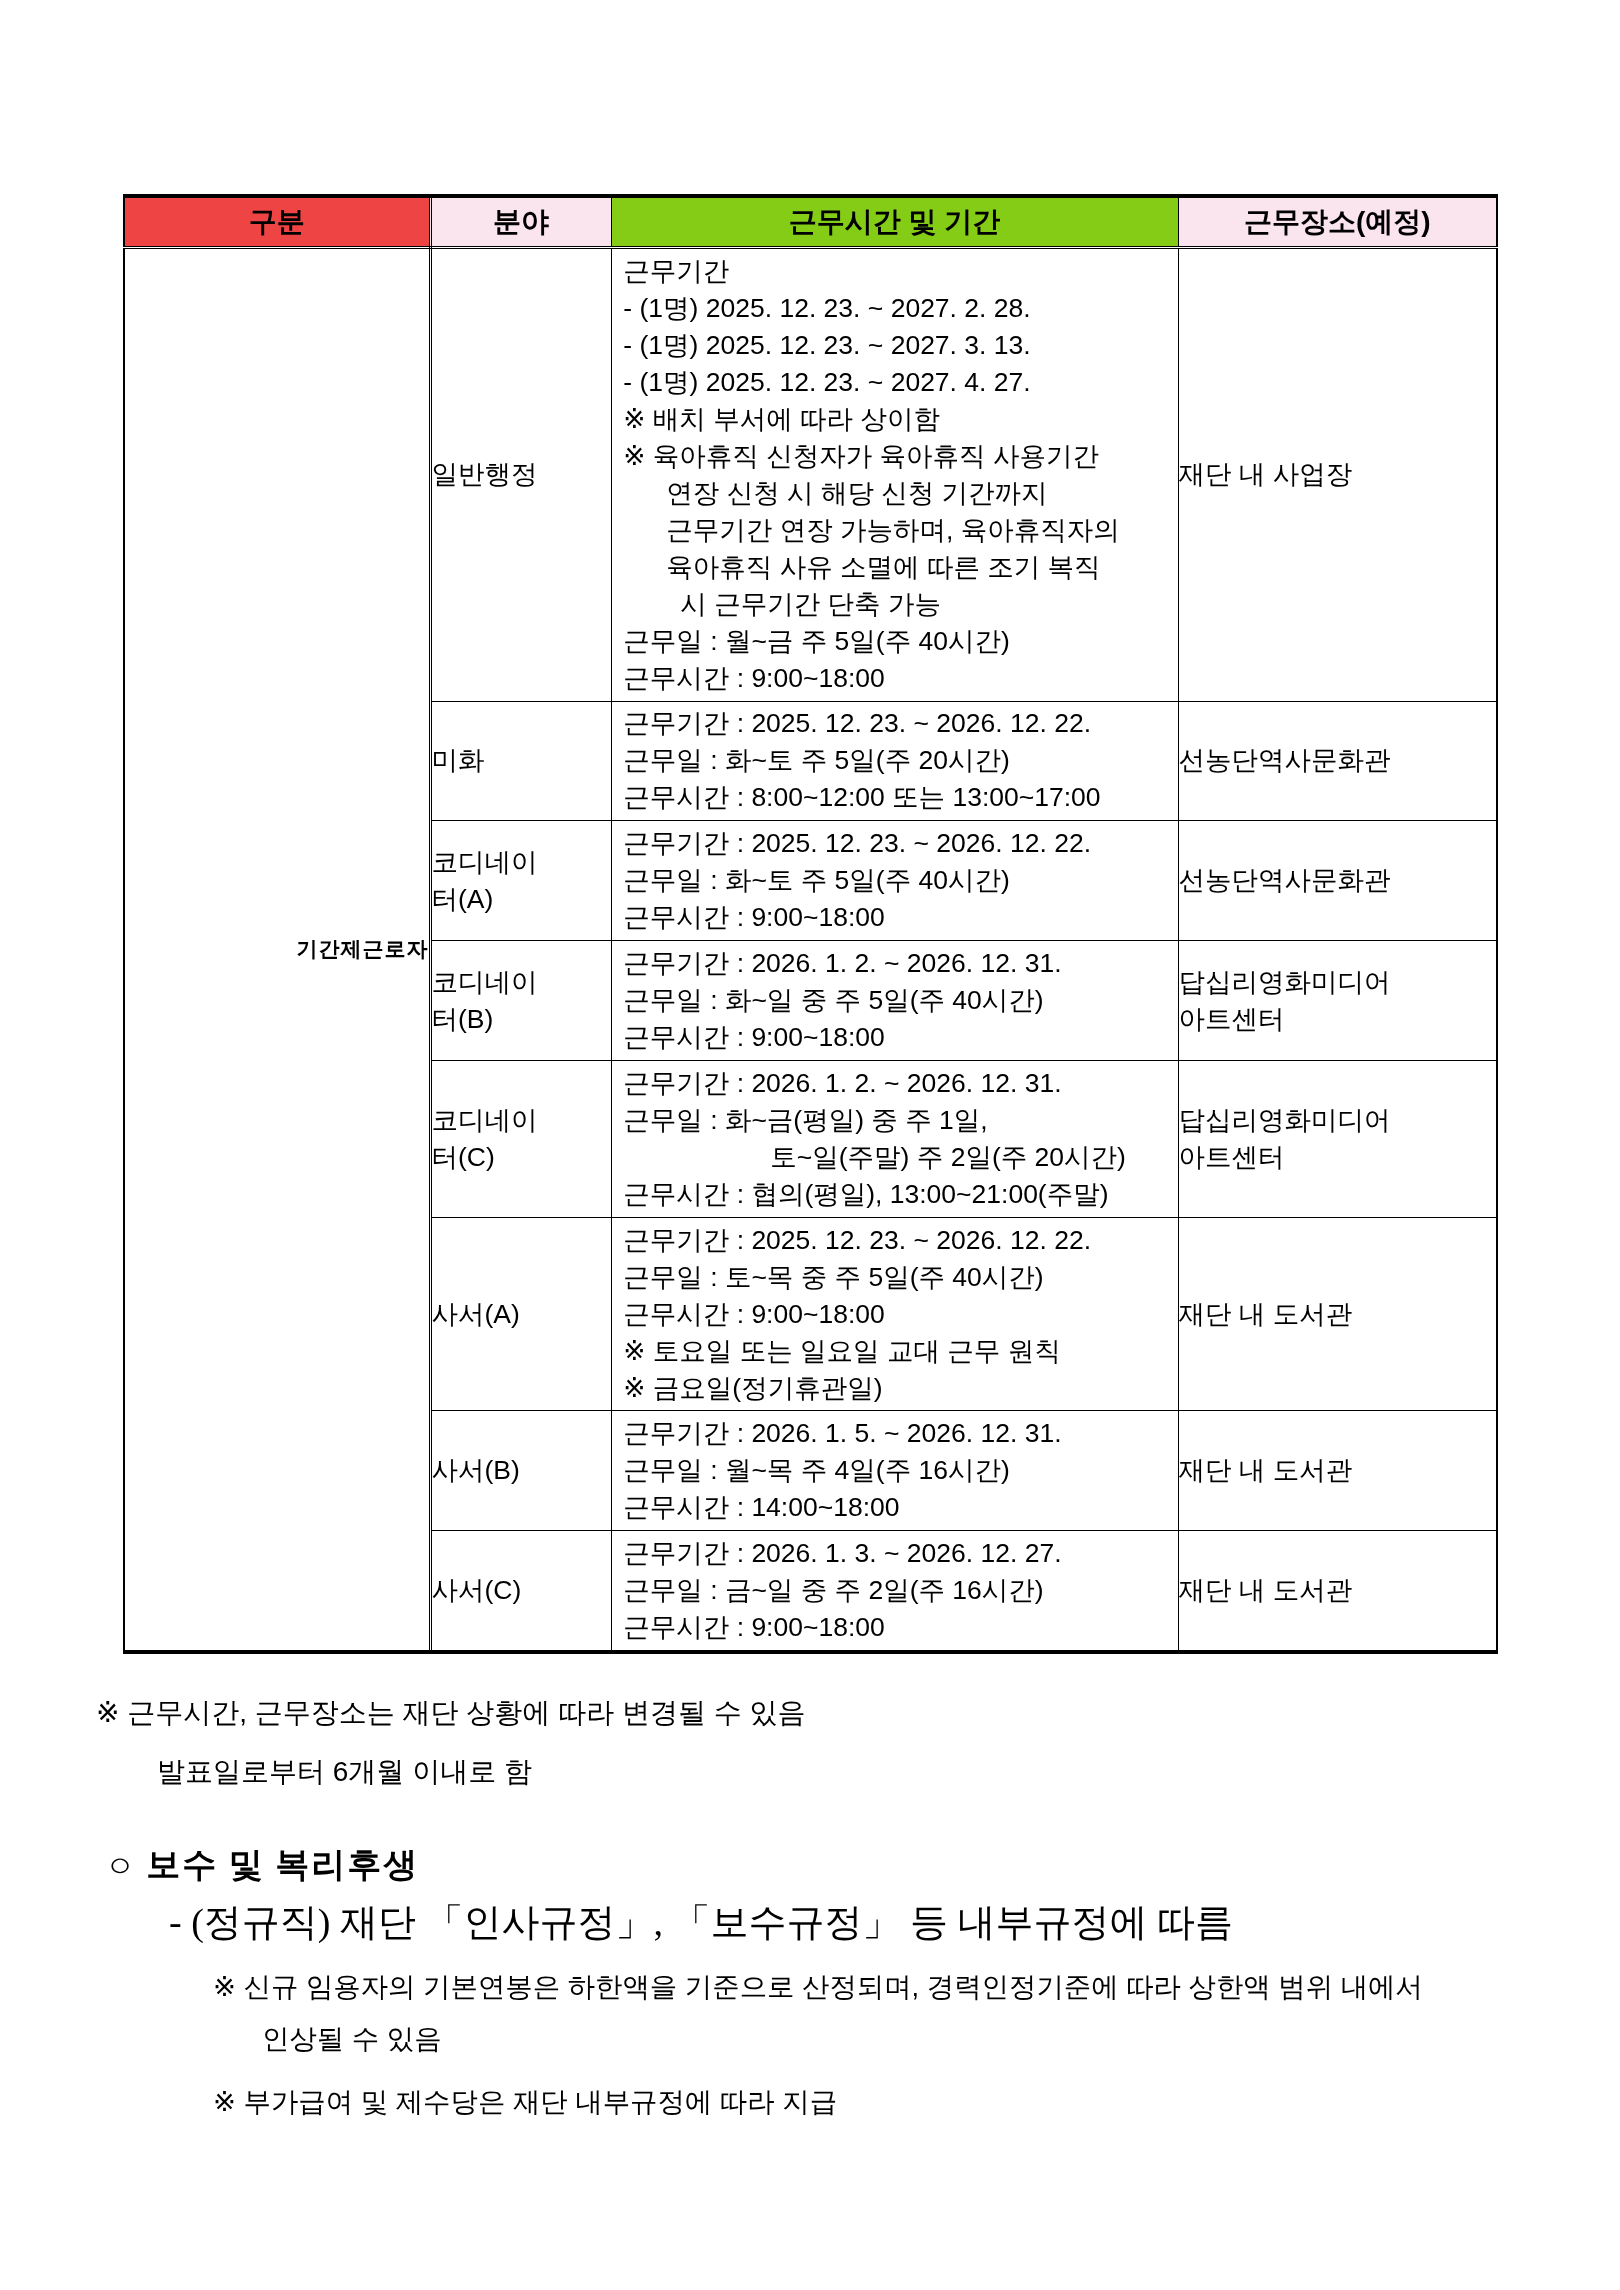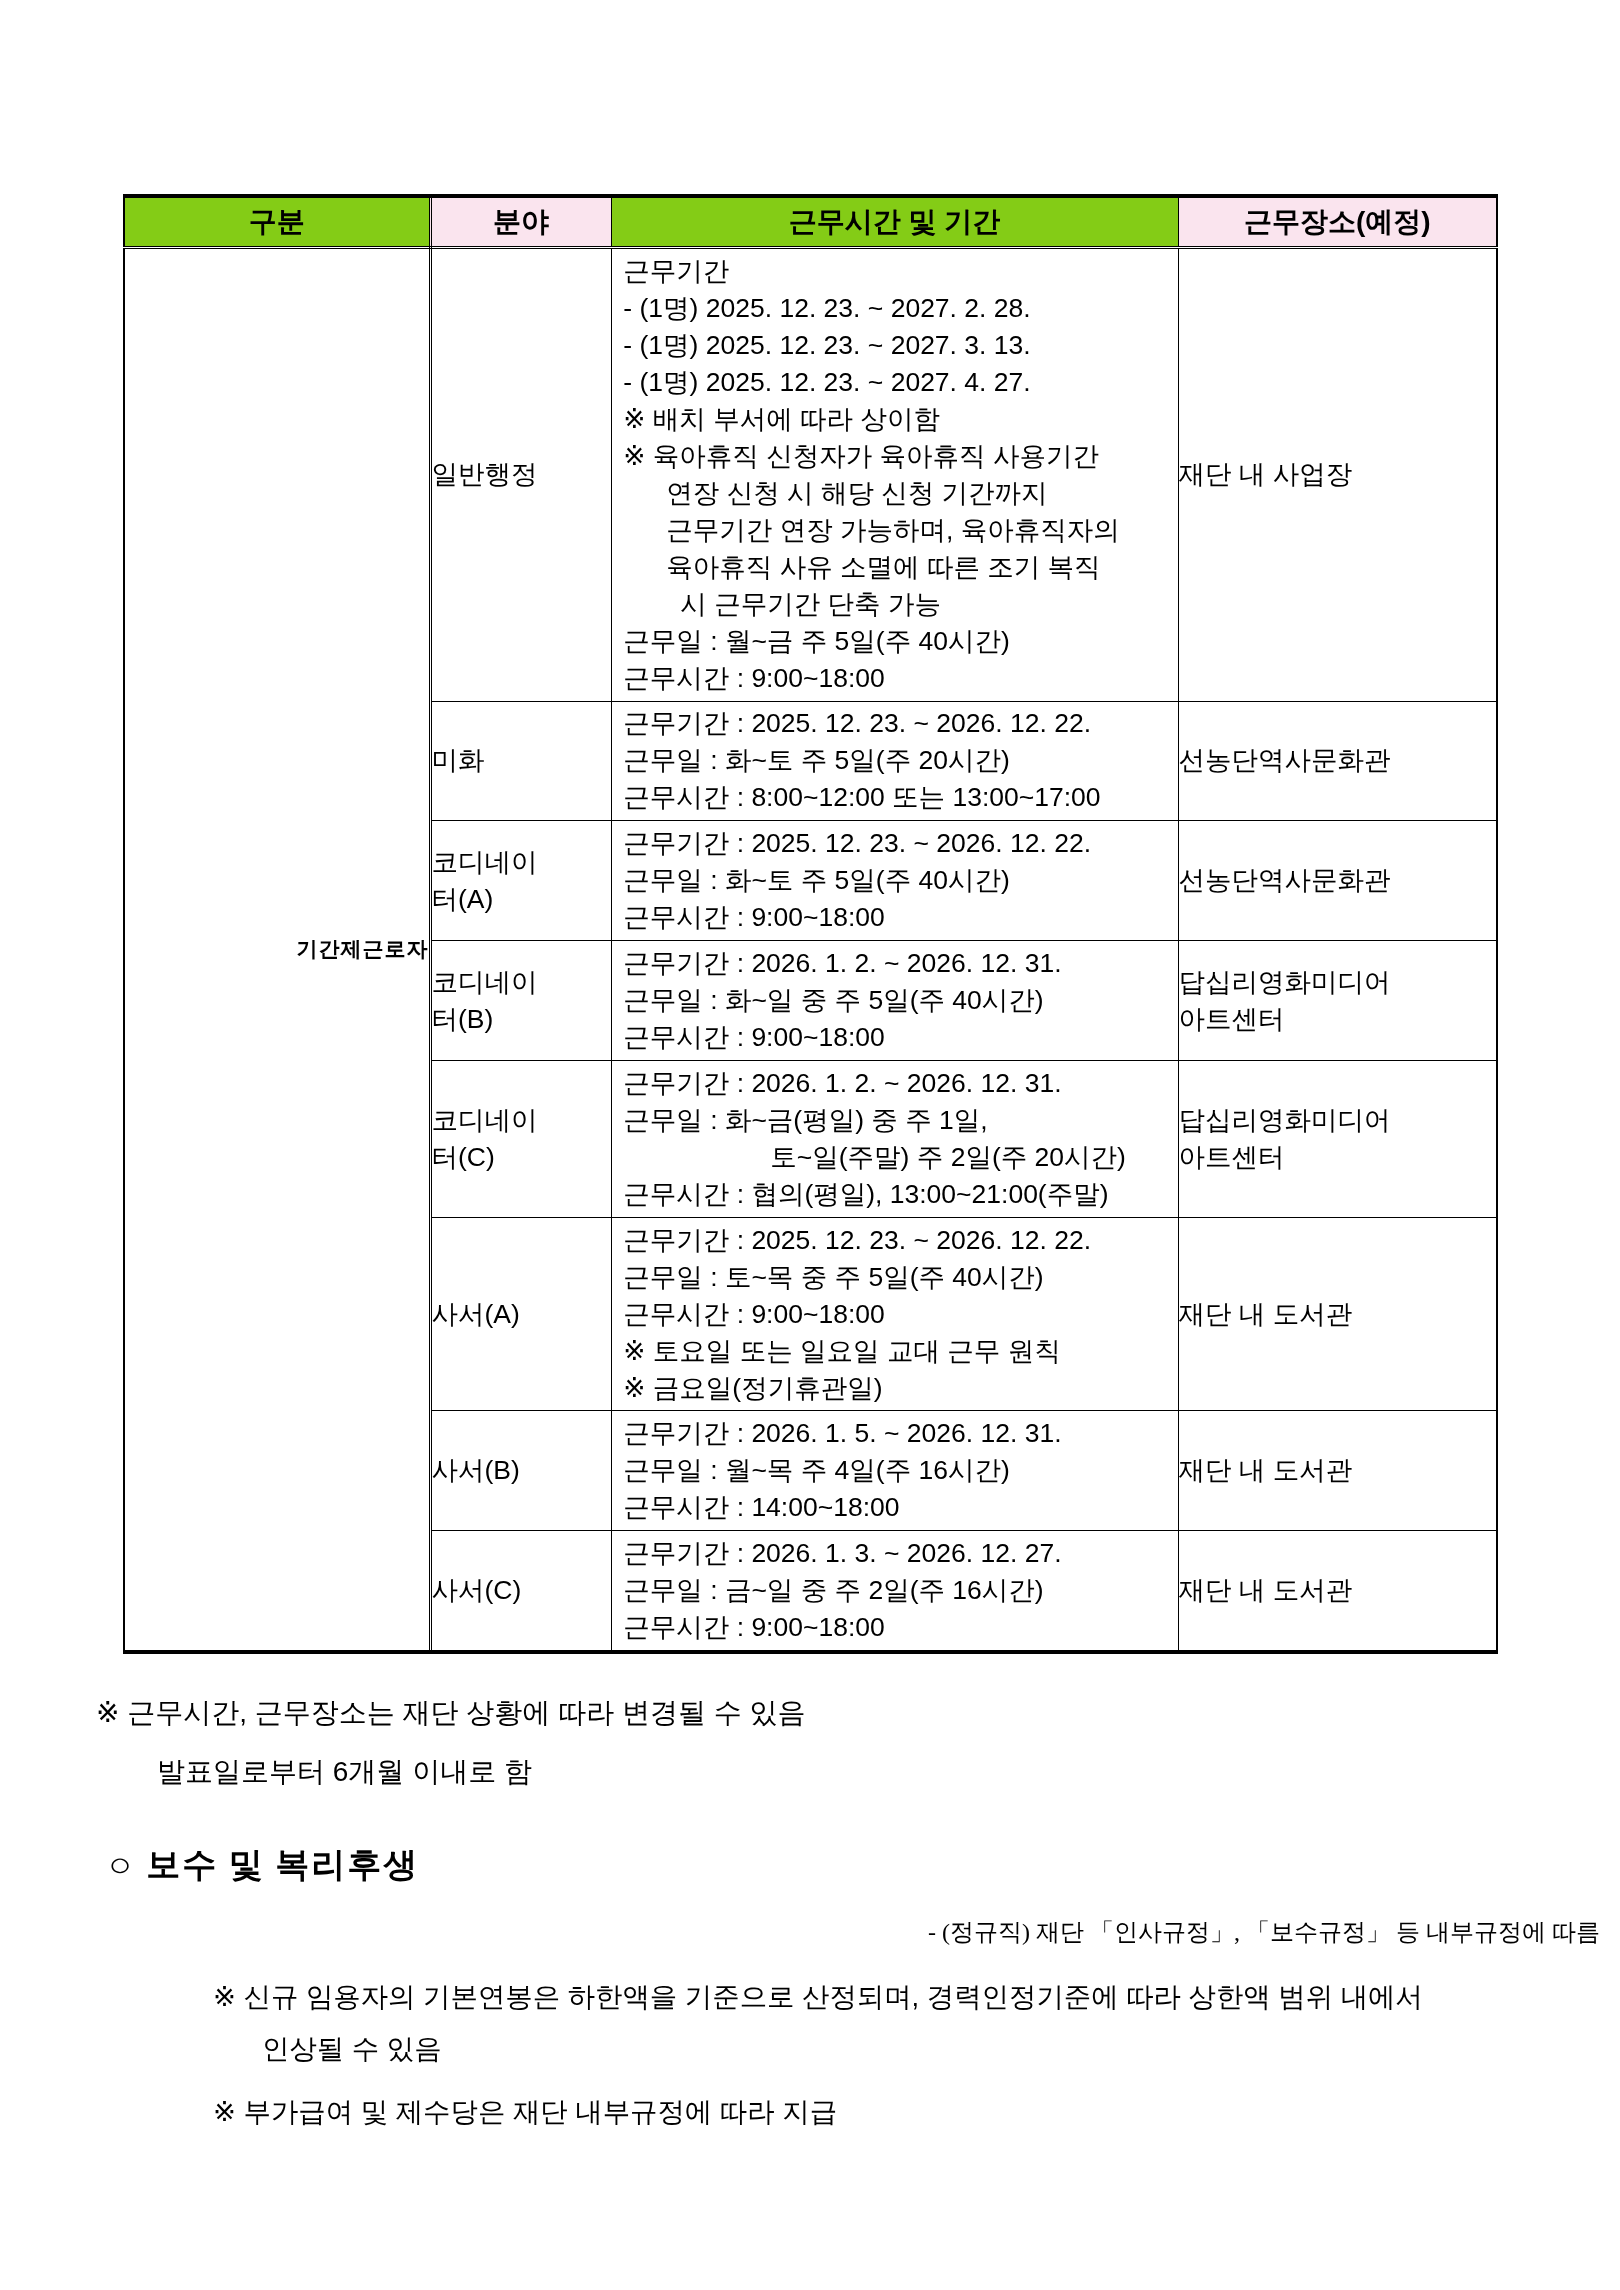--- a/index.html
+++ b/index.html
@@ -79,26 +79,25 @@
     white-space:nowrap;
   }
   .comp-bullet{
     display:inline-block;
     font-weight:bold;
     margin-right:13.7px;
     transform:scaleX(1.15);
   }
   .comp-dash{
     font-family:"Liberation Serif","DejaVu Serif",serif;
-    font-size:24px;
+    font-size:38px;
     line-height:43px;
-    margin-top:23px;
+    margin-top:13px;
     padding-left:59px;
     white-space:nowrap;
-    text-align:right;
   }
   .comp-note{
     font-size:27.4px;
     margin-top:21.6px;
     padding-left:103px;
   }
   .comp-note .sub-line{line-height:41px;margin-bottom:11.8px;white-space:nowrap;}
   .comp-note .sub-line.cont{padding-left:49px;}
 </style>
 </head>
@@ -108,21 +107,21 @@
 
   <table class="work">
     <colgroup>
       <col style="width:306px">
       <col style="width:181px">
       <col style="width:567px">
       <col style="width:319px">
     </colgroup>
     <thead>
       <tr>
-        <th class="dbl-right" style="background: #84cc16;">구분</th>
+        <th class="dbl-right" style="background: #ef4444;">구분</th>
         <th style="background: rgb(250, 228, 238);">분야</th>
         <th style="background: #84cc16;">근무시간 및 기간</th>
         <th style="background: rgb(250, 228, 238);">근무장소(예정)</th>
       </tr>
     </thead>
     <tbody id="tbody">
         <tr>
           <td rowspan="8" class="cell-cat">기간제근로자</td>
           <td class="cell-field">일반행정</td>
           <td class="cell-schedule">

